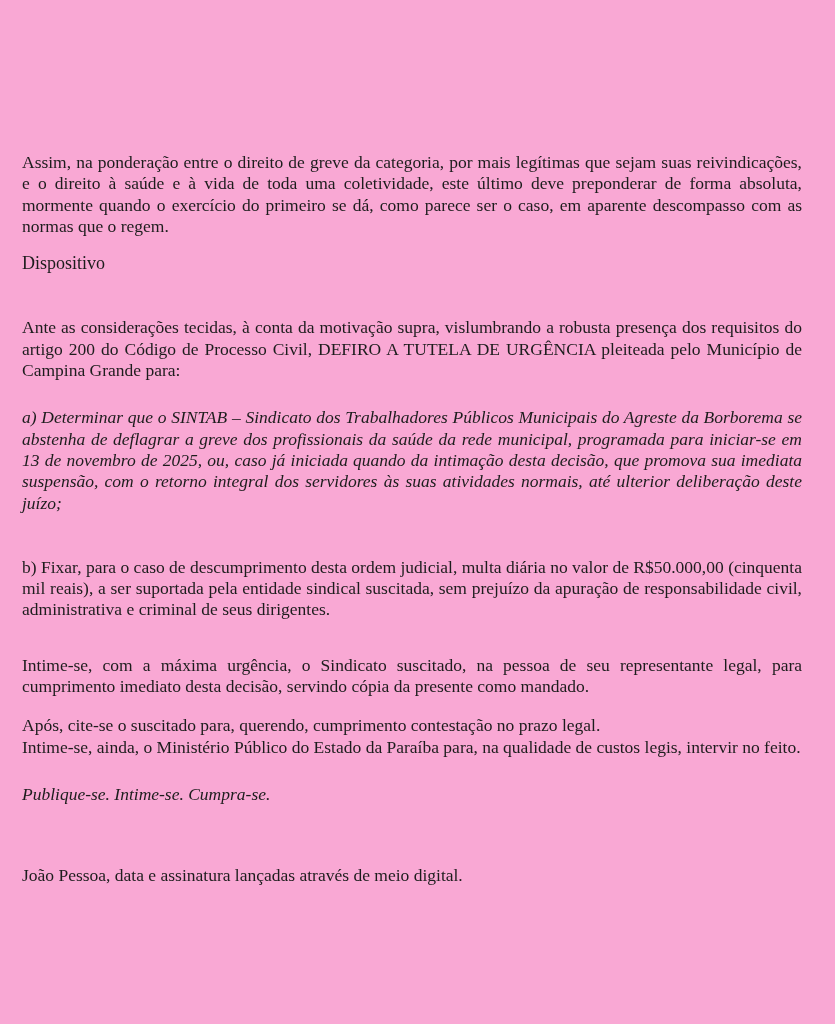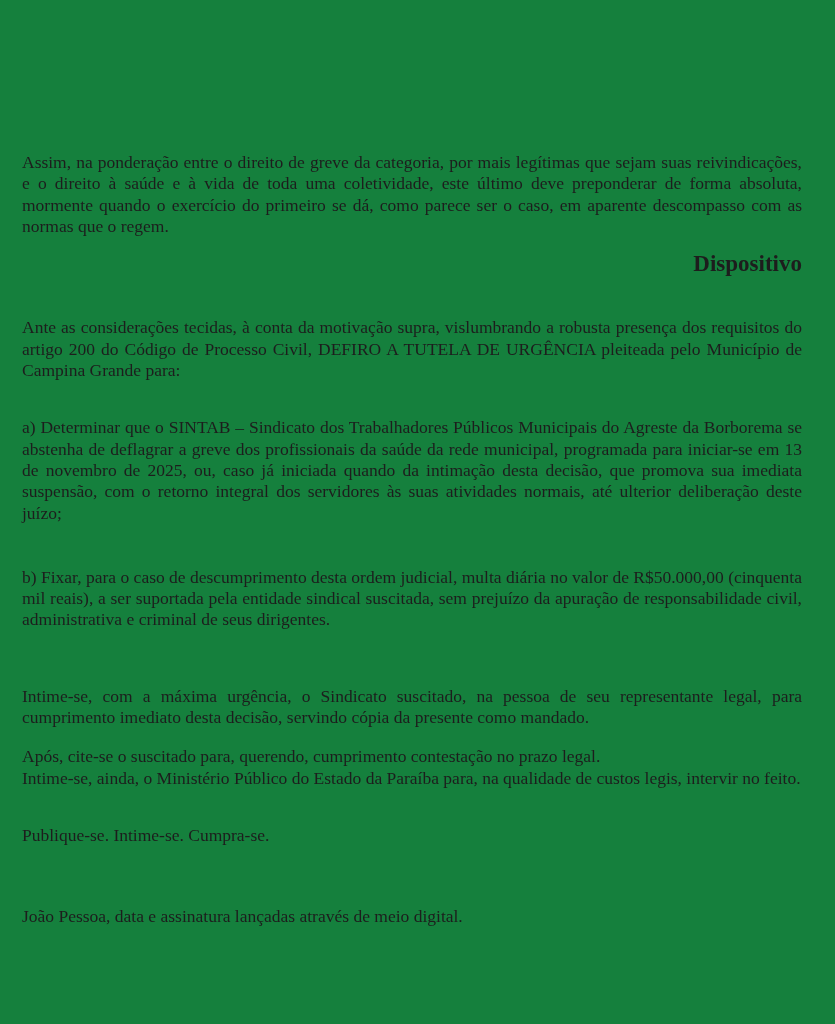--- a/index.html
+++ b/index.html
@@ -5,41 +5,41 @@
   * { margin: 0; padding: 0; box-sizing: border-box; }
   html, body {
     width: 835px;
     height: 1024px;
     background: #ffffff;
     overflow: hidden;
   }
   .page {
     width: 835px;
     height: 1024px;
-    background: #15803d;
+    background: #f9a8d4;
     padding: 152px 33px 0 22px;
     font-family: "Liberation Serif", "DejaVu Serif", serif;
     font-size: 17.5px;
     line-height: 21.3px;
     color: #1d1d1d;
   }
   .page p {
     text-align: justify;
   }
   .section-heading {
-    font-weight: bold;
-    font-size: 23px;
+    font-weight: normal;
+    font-size: 18px;
     line-height: 21.3px;
-    text-align: right;
+    text-align: left;
   }
   .mt-16 { margin-top: 16px; }
   .mt-18 { margin-top: 18px; }
   .mt-20 { }
-  .mt-38 { margin-top: 55px; }
-  .mt-40 { margin-top: 36px; }
+  .mt-38 { margin-top: 34px; }
+  .mt-40 { margin-top: 26px; font-style: italic; }
   .mt-43 { margin-top: 43px; }
   .mt-60 { margin-top: 60px; }
 </style>
 </head>
 <body>
 
 <div class="page">
 
   <p>Assim, na ponderação entre o direito de greve da categoria, por mais legítimas que sejam suas reivindicações, e o direito à saúde e à vida de toda uma coletividade, este último deve preponderar de forma absoluta, mormente quando o exercício do primeiro se dá, como parece ser o caso, em aparente descompasso com as normas que o regem.</p>
 

